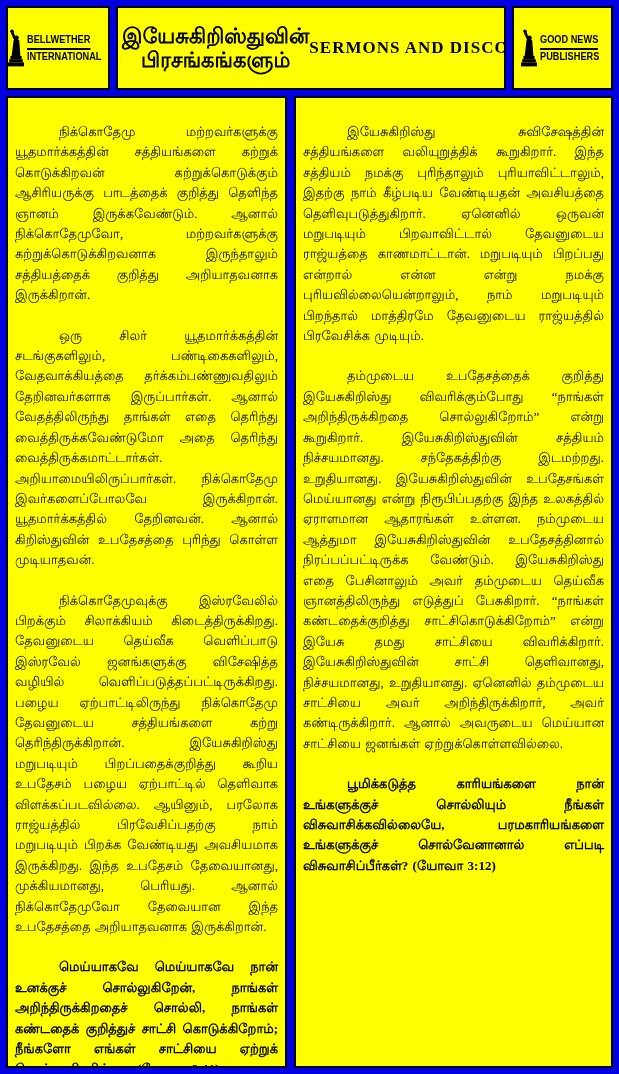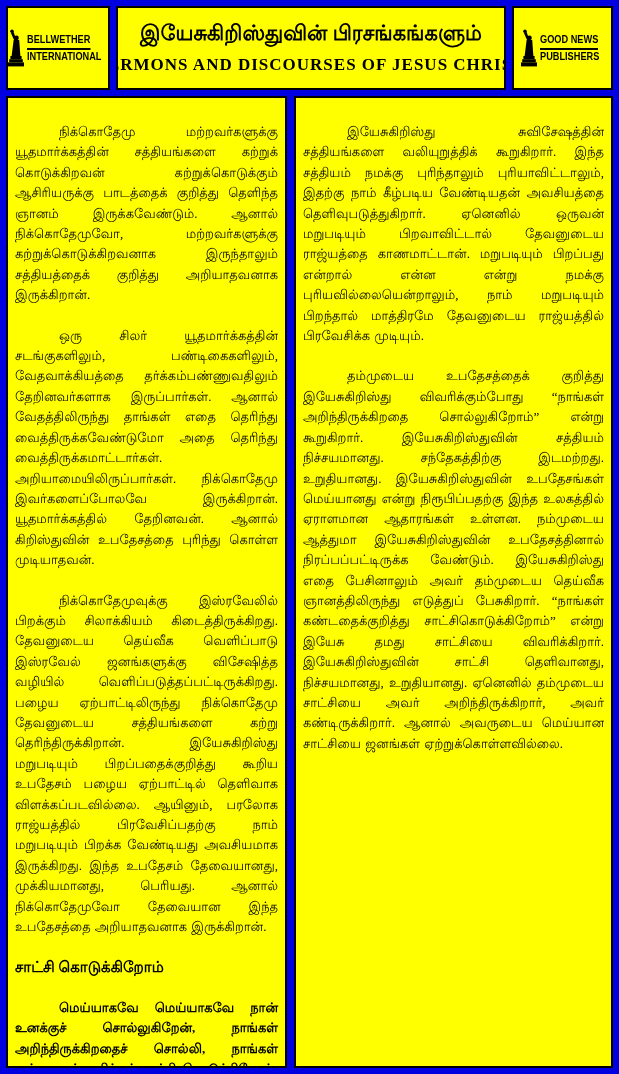--- a/index.html
+++ b/index.html
@@ -23,21 +23,21 @@
   .statue { width:16px; height:44px; flex:0 0 16px; }
   .logo-text {
     font-family:"Liberation Sans", sans-serif;
     font-weight:bold; font-size:10px; line-height:14px;
     letter-spacing:0px; white-space:nowrap;
     transform:scaleX(0.92); transform-origin:left center;
   }
   .logo-line1 { display:inline-block; border-bottom:2px solid #000; padding-bottom:1px; }
   .title-box {
     flex:1 1 auto; margin:0 6px;
-    display:flex; flex-direction:column; align-items:center; justify-content:space-evenly;
+    display:flex; flex-direction:row; align-items:center; justify-content:space-evenly;
     padding:2px 4px; text-align:center;
   }
   .tamil-title { font-weight:bold; font-size:21px; line-height:24px; }
   .english-title {
     font-family:"Liberation Serif", serif;
     font-weight:bold; font-size:17px; letter-spacing:1px; white-space:nowrap;
   }
   .body { display:flex; height:972px; }
   .column {
     padding:24px 7px; font-size:13px; line-height:20.4px;
@@ -97,24 +97,24 @@
     </div>
 
   </div>
 
   <div class="body">
 
     <div class="box column left">
       <p>நிக்கொதேமு மற்றவர்களுக்கு யூதமார்க்கத்தின் சத்தியங்களை கற்றுக் கொடுக்கிறவன் கற்றுக்கொடுக்கும் ஆசிரியருக்கு பாடத்தைக் குறித்து தெளிந்த ஞானம் இருக்கவேண்டும். ஆனால் நிக்கொதேமுவோ, மற்றவர்களுக்கு கற்றுக்கொடுக்கிறவனாக இருந்தாலும் சத்தியத்தைக் குறித்து அறியாதவனாக இருக்கிறான்.</p>
       <p>ஒரு சிலர் யூதமார்க்கத்தின் சடங்குகளிலும், பண்டிகைகளிலும், வேதவாக்கியத்தை தர்க்கம்பண்ணுவதிலும் தேறினவர்களாக இருப்பார்கள். ஆனால் வேதத்திலிருந்து தாங்கள் எதை தெரிந்து வைத்திருக்கவேண்டுமோ அதை தெரிந்து வைத்திருக்கமாட்டார்கள். அறியாமையிலிருப்பார்கள். நிக்கொதேமு இவர்களைப்போலவே இருக்கிறான். யூதமார்க்கத்தில் தேறினவன். ஆனால் கிறிஸ்துவின் உபதேசத்தை புரிந்து கொள்ள முடியாதவன்.</p>
       <p>நிக்கொதேமுவுக்கு இஸ்ரவேலில் பிறக்கும் சிலாக்கியம் கிடைத்திருக்கிறது. தேவனுடைய தெய்வீக வெளிப்பாடு இஸ்ரவேல் ஜனங்களுக்கு விசேஷித்த வழியில் வெளிப்படுத்தப்பட்டிருக்கிறது. பழைய ஏற்பாட்டிலிருந்து நிக்கொதேமு தேவனுடைய சத்தியங்களை கற்று தெரிந்திருக்கிறான். இயேசுகிறிஸ்து மறுபடியும் பிறப்பதைக்குறித்து கூறிய உபதேசம் பழைய ஏற்பாட்டில் தெளிவாக விளக்கப்படவில்லை. ஆயினும், பரலோக ராஜ்யத்தில் பிரவேசிப்பதற்கு நாம் மறுபடியும் பிறக்க வேண்டியது அவசியமாக இருக்கிறது. இந்த உபதேசம் தேவையானது, முக்கியமானது, பெரியது. ஆனால் நிக்கொதேமுவோ தேவையான இந்த உபதேசத்தை அறியாதவனாக இருக்கிறான்.</p>
-      <h3>சாட்சி கொடுக்கிறோம்</h3>
       <p class="quote">மெய்யாகவே மெய்யாகவே நான் உனக்குச் சொல்லுகிறேன், நாங்கள் அறிந்திருக்கிறதைச் சொல்லி, நாங்கள் கண்டதைக் குறித்துச் சாட்சி கொடுக்கிறோம்; நீங்களோ எங்கள் சாட்சியை ஏற்றுக் கொள்ளுகிறதில்லை (யோவா 3:11).</p>
     </div>
 
     <div class="box column right">
       <p>இயேசுகிறிஸ்து சுவிசேஷத்தின் சத்தியங்களை வலியுறுத்திக் கூறுகிறார். இந்த சத்தியம் நமக்கு புரிந்தாலும் புரியாவிட்டாலும், இதற்கு நாம் கீழ்படிய வேண்டியதன் அவசியத்தை தெளிவுபடுத்துகிறார். ஏனெனில் ஒருவன் மறுபடியும் பிறவாவிட்டால் தேவனுடைய ராஜ்யத்தை காணமாட்டான். மறுபடியும் பிறப்பது என்றால் என்ன என்று நமக்கு புரியவில்லையென்றாலும், நாம் மறுபடியும் பிறந்தால் மாத்திரமே தேவனுடைய ராஜ்யத்தில் பிரவேசிக்க முடியும்.</p>
       <p>தம்முடைய உபதேசத்தைக் குறித்து இயேசுகிறிஸ்து விவரிக்கும்போது “நாங்கள் அறிந்திருக்கிறதை சொல்லுகிறோம்” என்று கூறுகிறார். இயேசுகிறிஸ்துவின் சத்தியம் நிச்சயமானது. சந்தேகத்திற்கு இடமற்றது. உறுதியானது. இயேசுகிறிஸ்துவின் உபதேசங்கள் மெய்யானது என்று நிரூபிப்பதற்கு இந்த உலகத்தில் ஏராளமான ஆதாரங்கள் உள்ளன. நம்முடைய ஆத்துமா இயேசுகிறிஸ்துவின் உபதேசத்தினால் நிரப்பப்பட்டிருக்க வேண்டும். இயேசுகிறிஸ்து எதை பேசினாலும் அவர் தம்முடைய தெய்வீக ஞானத்திலிருந்து எடுத்துப் பேசுகிறார். “நாங்கள் கண்டதைக்குறித்து சாட்சிகொடுக்கிறோம்” என்று இயேசு தமது சாட்சியை விவரிக்கிறார். இயேசுகிறிஸ்துவின் சாட்சி தெளிவானது, நிச்சயமானது, உறுதியானது. ஏனெனில் தம்முடைய சாட்சியை அவர் அறிந்திருக்கிறார், அவர் கண்டிருக்கிறார். ஆனால் அவருடைய மெய்யான சாட்சியை ஜனங்கள் ஏற்றுக்கொள்ளவில்லை.</p>
+      <p class="quote">பூமிக்கடுத்த காரியங்களை நான் உங்களுக்குச் சொல்லியும் நீங்கள் விசுவாசிக்கவில்லையே, பரமகாரியங்களை உங்களுக்குச் சொல்வேனானால் எப்படி விசுவாசிப்பீர்கள்? (யோவா 3:12)</p>
     </div>
 
   </div>
 
 </div>
 
 </body></html>

